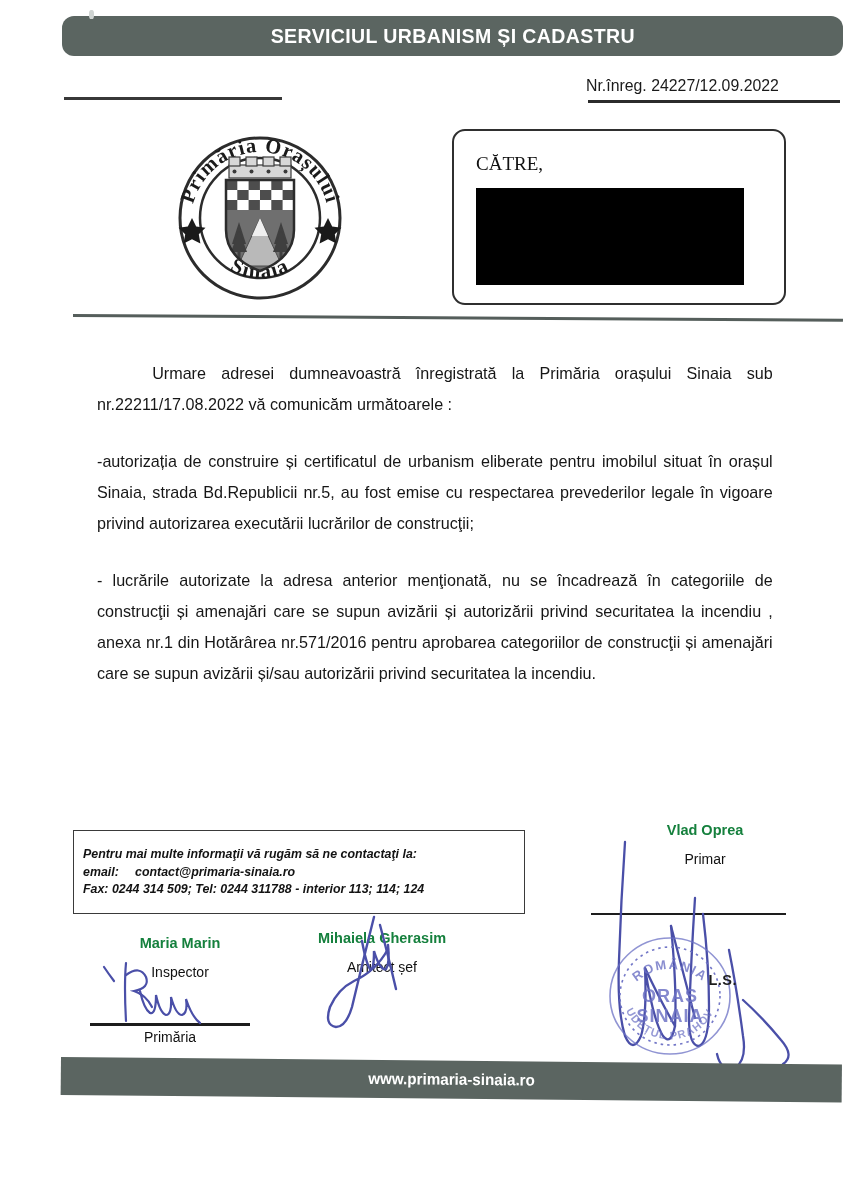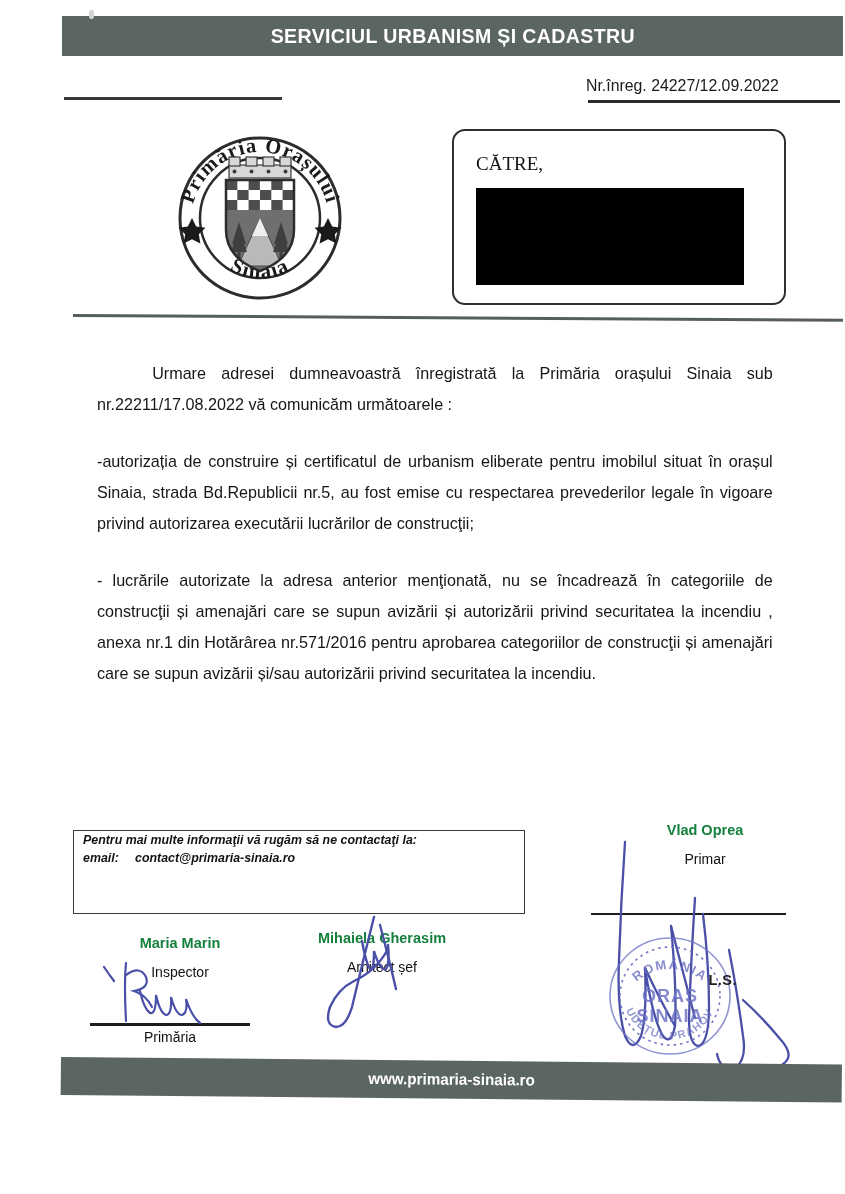--- a/index.html
+++ b/index.html
@@ -23,20 +23,21 @@
   .header-banner {
     position: absolute;
     left: 62px;
     top: 16px;
     width: 781px;
     height: 40px;
     background: #5b6561;
     display: flex;
     align-items: center;
     justify-content: center;
+    border-radius: 12px;
   }
   .header-banner-title {
     color: #ffffff;
     font-size: 21px;
     font-weight: bold;
     letter-spacing: 0.4px;
     transform: scaleX(0.93);
     white-space: nowrap;
   }
   .corner-speck {
@@ -147,21 +148,21 @@
 
   
   .contact-box {
     position: absolute;
     left: 73px;
     top: 830px;
     width: 452px;
     height: 84px;
     border: 1.5px solid #3a3a3a;
     background: #ffffff;
-    padding: 1px 0 0 9px;
+    padding: 15px 0 0 9px;
     box-sizing: border-box;
   }
   .contact-line {
     font-size: 12.4px;
     font-weight: bold;
     font-style: italic;
     line-height: 17.5px;
     color: #131313;
     white-space: nowrap;
   }
@@ -352,20 +353,21 @@
     <p class="para first">Urmare adresei dumneavoastră înregistrată la Primăria orașului Sinaia sub nr.22211/17.08.2022 vă comunicăm  următoarele :</p>
     <p class="para">-autorizația de construire și certificatul de urbanism eliberate pentru imobilul situat în orașul Sinaia, strada Bd.Republicii nr.5, au fost emise cu respectarea prevederilor legale în vigoare  privind autorizarea executării lucrărilor de construcţii;</p>
     <p class="para last">- lucrările autorizate la adresa anterior menţionată,  nu se încadrează în categoriile de construcţii și amenajări care se supun avizării și autorizării privind securitatea  la incendiu , anexa nr.1 din Hotărârea nr.571/2016 pentru aprobarea categoriilor de construcţii și amenajări care se supun avizării și/sau autorizării privind securitatea la incendiu.</p>
   </div>
 
   <div class="contact-box">
     <div class="contact-line">Pentru mai multe informaţii vă rugăm să ne contactaţi la:</div>
     <div class="contact-line">
       <span class="email-label">email:</span><span>contact@primaria-sinaia.ro</span>
     </div>
+    <div class="contact-line">Fax: 0244 314 509; Tel: 0244 311788 - interior 113; 114; 124</div>
   </div>
 
   <div class="sig-block sig-mayor">
     <div class="sig-name">Vlad Oprea</div>
     <div class="sig-role">Primar</div>
   </div>
   <div class="sig-rule sig-rule-mayor"></div>
 
   <div class="sig-block sig-inspector">
     <div class="sig-name">Maria Marin</div>

